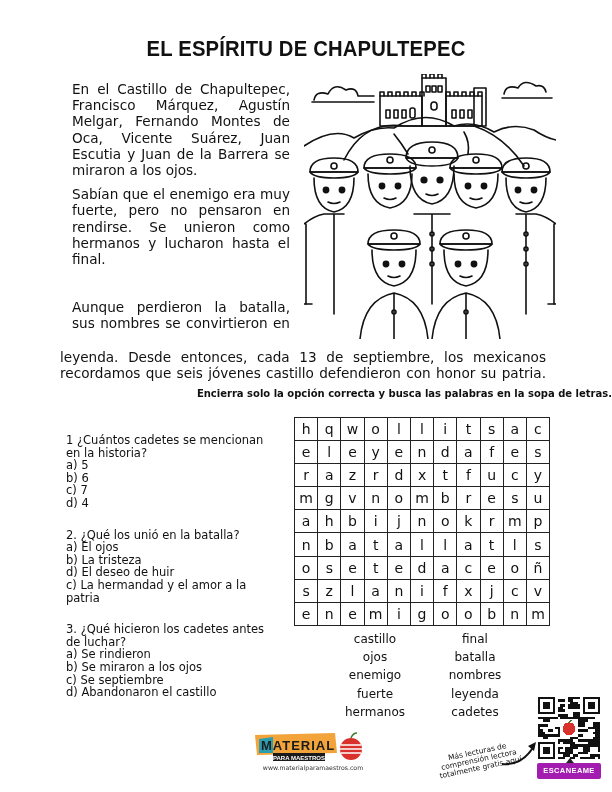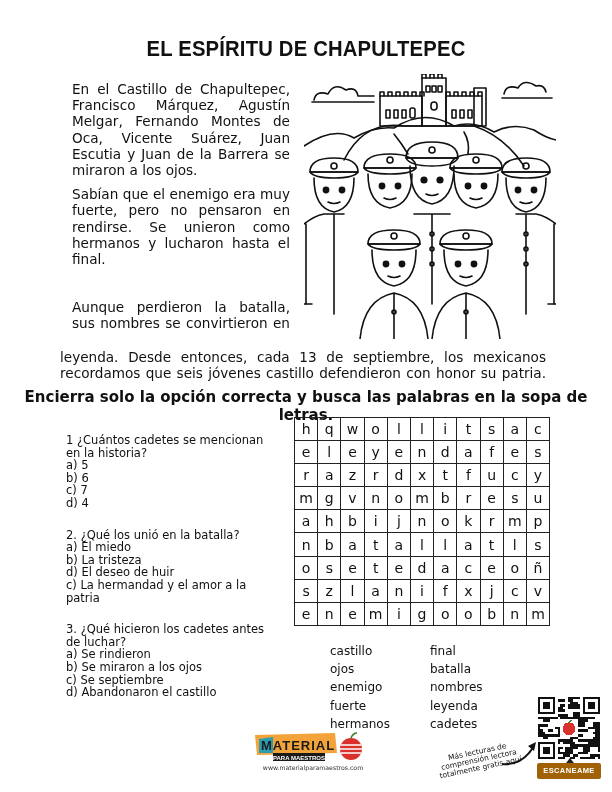--- a/index.html
+++ b/index.html
@@ -9,43 +9,43 @@
            font-family: "Liberation Sans", sans-serif; font-weight: bold; font-size: 22px;
            letter-spacing: 0.2px; color: #111; transform: scaleX(0.92); }
   .story { position: absolute; left: 64px; top: 73px; width: 234px; font-size: 13.6px;
            line-height: 16.2px; text-align: justify; color: #111; }
   .story p { margin: 8px; }
   .story .gap { height: 16px; }
   .story-bottom { position: absolute; left: 60px; top: 349px; width: 486px; font-size: 13.6px;
            line-height: 16.2px; text-align: justify; color: #111; }
   .story-bottom p { margin: 0; text-align-last: justify; }
   .illustration { position: absolute; left: 304px; top: 74px; width: 252px; height: 265px; }
-  .instructions { position: absolute; left: 0; top: 388px; width: 612px; text-align: center;
-           font-size: 15px; font-weight: bold; color: #111; }
+  .instructions { position: absolute; left: 0; top: 388px; width: 612px; text-align: right;
+           font-size: 10px; font-weight: bold; color: #111; }
   .questions { position: absolute; left: 66px; top: 434px; width: 212px; font-size: 11.5px;
            line-height: 12.6px; color: #111; }
   .question { margin-bottom: 19px; }
   .question .q { margin: 0; }
   .question .opt { margin: 0; }
   .grid { position: absolute; left: 294px; top: 417px; border-collapse: collapse; }
   .grid td { width: 22.2px; height: 22.1px; border: 1.2px solid #222; text-align: center;
              vertical-align: middle; font-size: 14px; padding: 0; color: #111; }
   .wordlist { position: absolute; left: 330px; top: 630px; width: 200px; }
-  .wordlist .col { position: absolute; top: 12px; width: 90px; font-size: 12px; line-height: 18.2px; }
+  .wordlist .col { position: absolute; top: 0; width: 90px; text-align: center; font-size: 12px; line-height: 18.2px; }
   .wordlist .col1 { left: 0; }
   .wordlist .col2 { left: 100px; }
   .logo { position: absolute; left: 253px; top: 731px; width: 120px; height: 40px; }
   .logo-url { position: absolute; left: 253px; top: 764px; width: 120px; text-align: center;
               font-size: 6.2px; color: #333; }
   .promo { position: absolute; left: 434px; top: 748px; width: 90px; font-size: 7.5px;
            line-height: 8px; text-align: center; transform: rotate(-12deg); color: #111; }
   .arrow { position: absolute; left: 500px; top: 738px; width: 40px; height: 30px; }
   .qr { position: absolute; left: 538px; top: 697px; width: 62px; height: 62px; }
   .scan-badge { position: absolute; left: 537px; top: 763px; width: 64px; height: 16px;
-           background: #a16207; color: #fff; font-family: "Liberation Sans", sans-serif;
+           background: #a21caf; color: #fff; font-family: "Liberation Sans", sans-serif;
            font-weight: bold; font-size: 7.5px; text-align: center; line-height: 16px;
            letter-spacing: 0.4px; border-radius: 2px; }
   .scan-badge:before { content: ""; position: absolute; left: 29px; top: -5px;
            border-left: 4px solid transparent; border-right: 4px solid transparent;
            border-bottom: 5px solid #222; }
 </style>
 </head>
 <body>
 
 <div class="title">EL ESPÍRITU DE CHAPULTEPEC</div>
@@ -177,21 +177,21 @@
 <div class="questions">
   <div class="question">
     <p class="q">1 ¿Cuántos cadetes se mencionan en la historia?</p>
     <p class="opt">a) 5</p>
     <p class="opt">b) 6</p>
     <p class="opt">c) 7</p>
     <p class="opt">d) 4</p>
   </div>
   <div class="question">
     <p class="q">2. ¿Qué los unió en la batalla?</p>
-    <p class="opt">a) El miedo</p>
+    <p class="opt">a) El ojos</p>
     <p class="opt">b) La tristeza</p>
     <p class="opt">d) El deseo de huir</p>
     <p class="opt">c) La hermandad y el amor a la patria</p>
   </div>
   <div class="question">
     <p class="q">3. ¿Qué hicieron los cadetes antes de luchar?</p>
     <p class="opt">a) Se rindieron</p>
     <p class="opt">b) Se miraron a los ojos</p>
     <p class="opt">c) Se septiembre</p>
     <p class="opt">d) Abandonaron el castillo</p>

